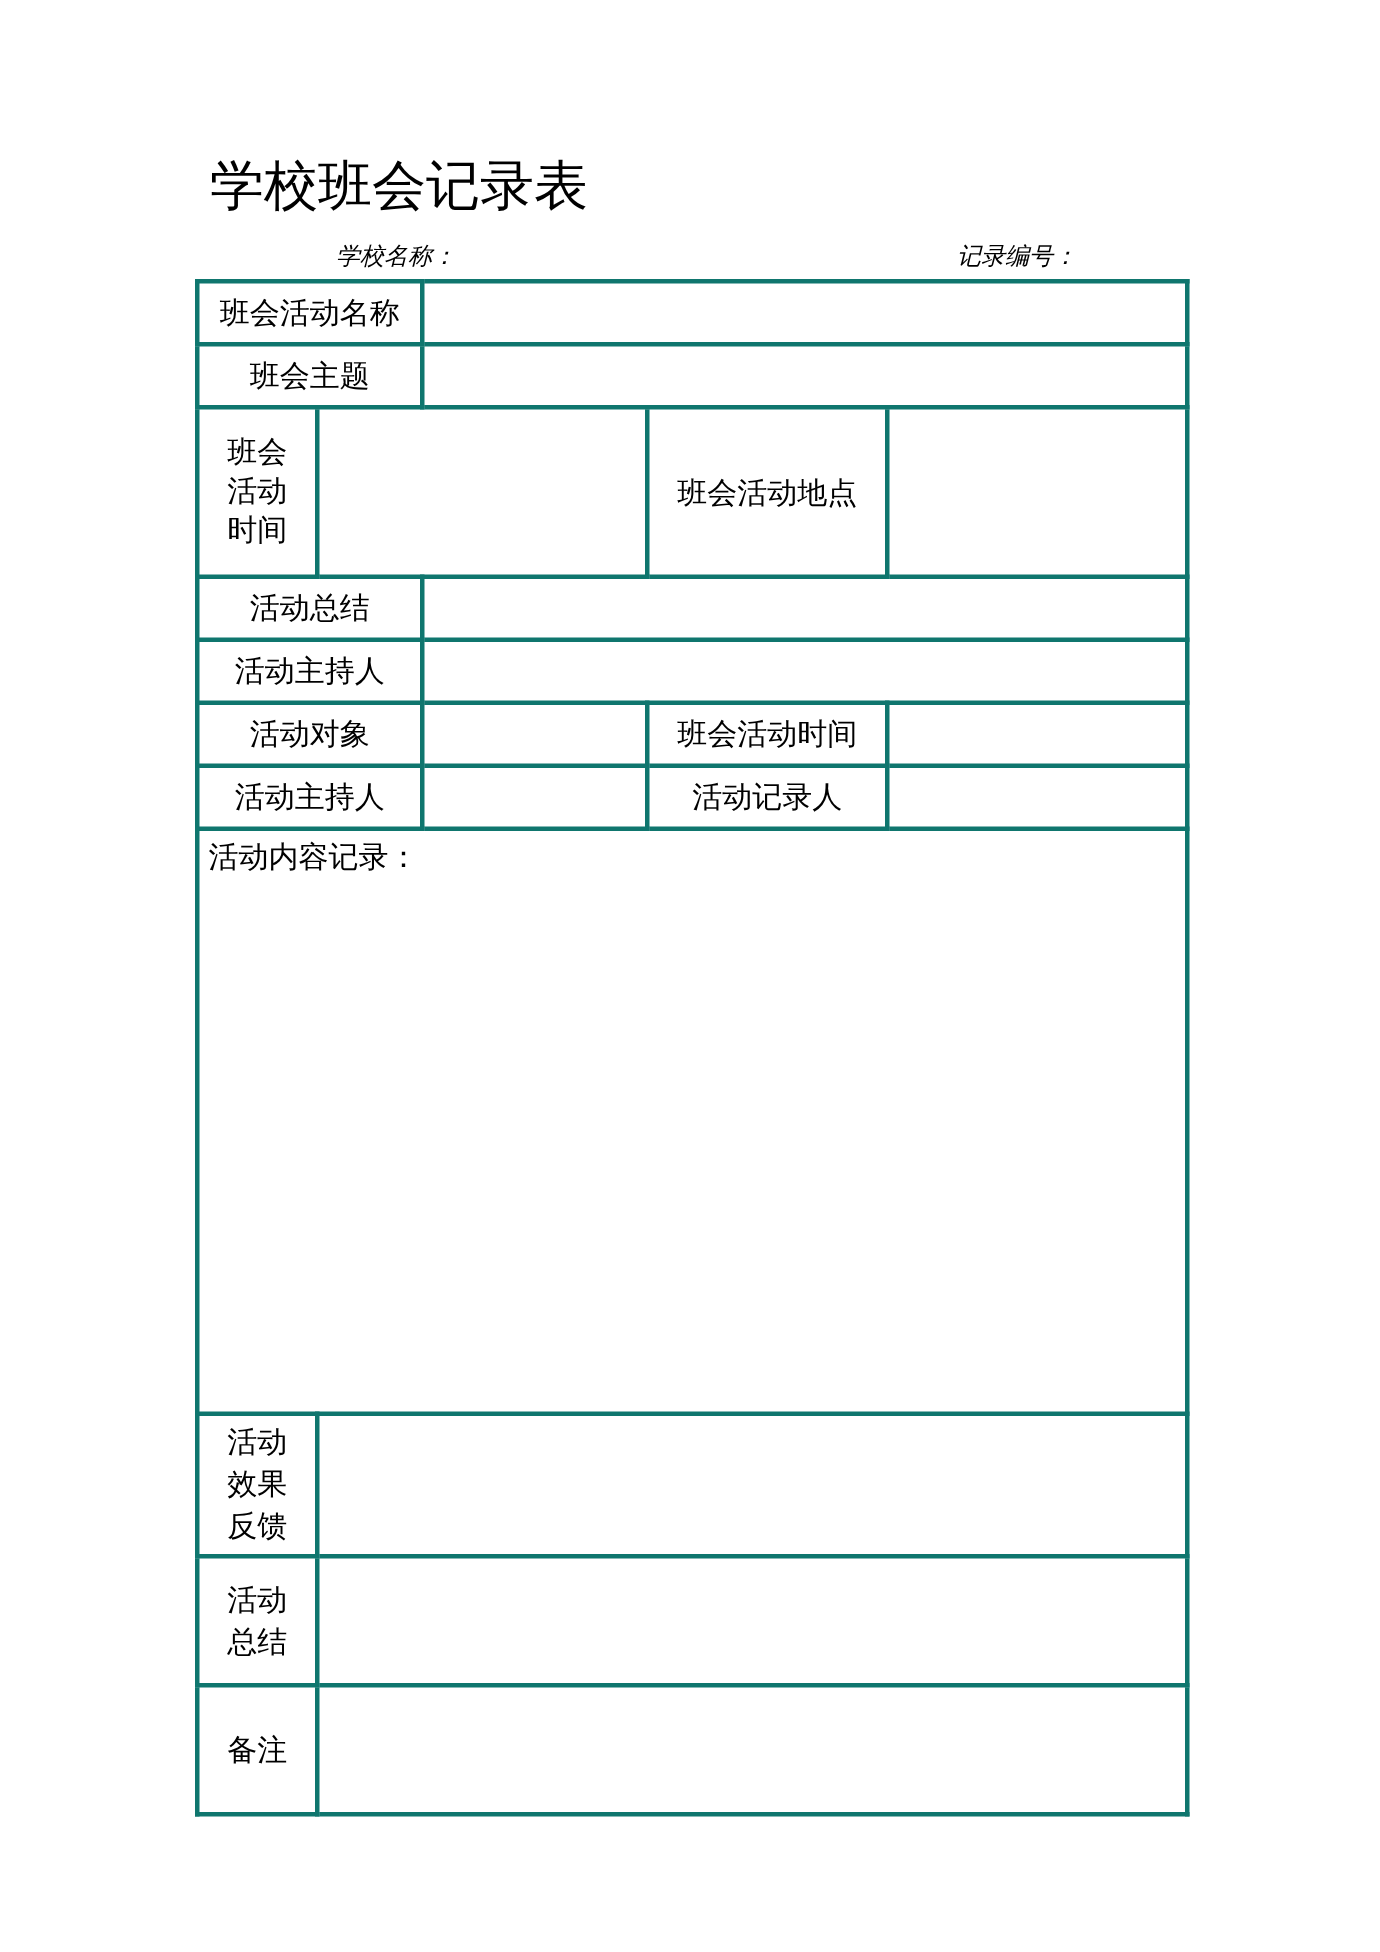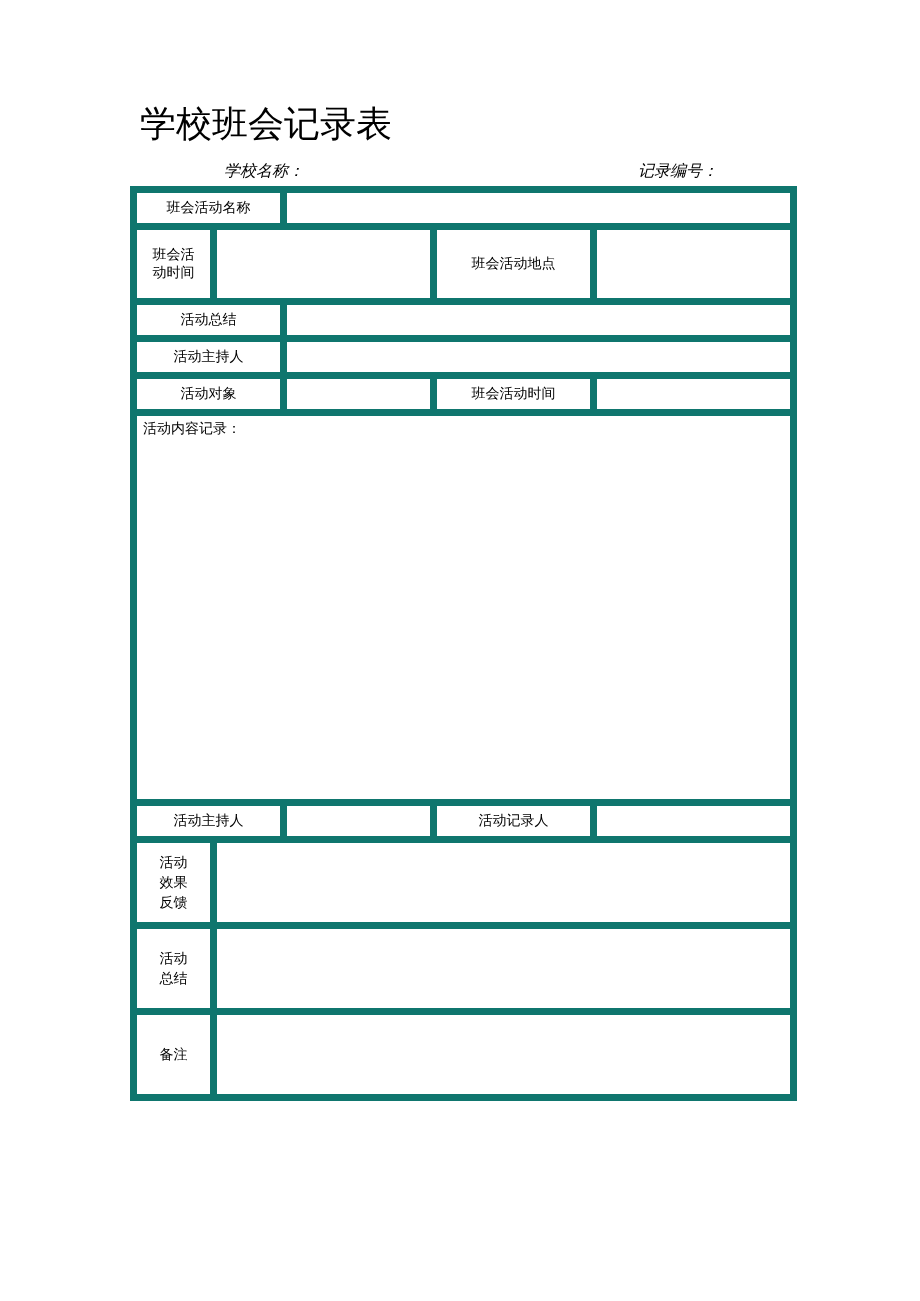--- a/index.html
+++ b/index.html
@@ -36,22 +36,22 @@
     .header-label-right {
       margin-left: auto;
       margin-right: 68px;
     }
     table {
       border-collapse: collapse;
       width: 100%;
       table-layout: fixed;
     }
     td {
-      border: 7px solid #0f766e;
-      font-size: 14px;
+      border: 3px solid #0f766e;
+      font-size: 20px;
       text-align: center;
       vertical-align: middle;
       padding: 6px 4px;
       height: 36px;
     }
     .col1 { width: 80px; }
     .col2 { width: 70px; }
     .col3 { width: 150px; }
     .col4 { width: 160px; }
     .col5 { width: 200px; }
@@ -93,20 +93,24 @@
       <col class="col4">
       <col class="col5">
     </colgroup>
 
     <tbody>
         <tr>
       <td colspan="2">班会活动名称</td>
       <td colspan="3"></td>
     </tr>
 
+    <tr>
+      <td colspan="2">班会主题</td>
+      <td colspan="3"></td>
+    </tr>
 
     <tr>
       <td class="narrow-label">班会活动时间</td>
       <td colspan="2"></td>
       <td>班会活动地点</td>
       <td></td>
     </tr>
 
     <tr>
       <td colspan="2">活动总结</td>
@@ -119,31 +123,31 @@
     </tr>
 
     <tr>
       <td colspan="2">活动对象</td>
       <td></td>
       <td>班会活动时间</td>
       <td></td>
     </tr>
 
     <tr>
+      <td colspan="2">活动主持人</td>
+      <td></td>
+      <td>活动记录人</td>
+      <td></td>
+    </tr>
+
+    <tr>
       <td colspan="5" class="content-cell">
         <span>活动内容记录：</span>
         <span></span>
       </td>
-    </tr>
-
-    <tr>
-      <td colspan="2">活动主持人</td>
-      <td></td>
-      <td>活动记录人</td>
-      <td></td>
     </tr>
 
     <tr class="tall-row">
       <td class="tall-label">活动效果反馈</td>
       <td colspan="4"></td>
     </tr>
 
     <tr class="tall-row">
       <td class="tall-label">活动总结</td>
       <td colspan="4"></td>

